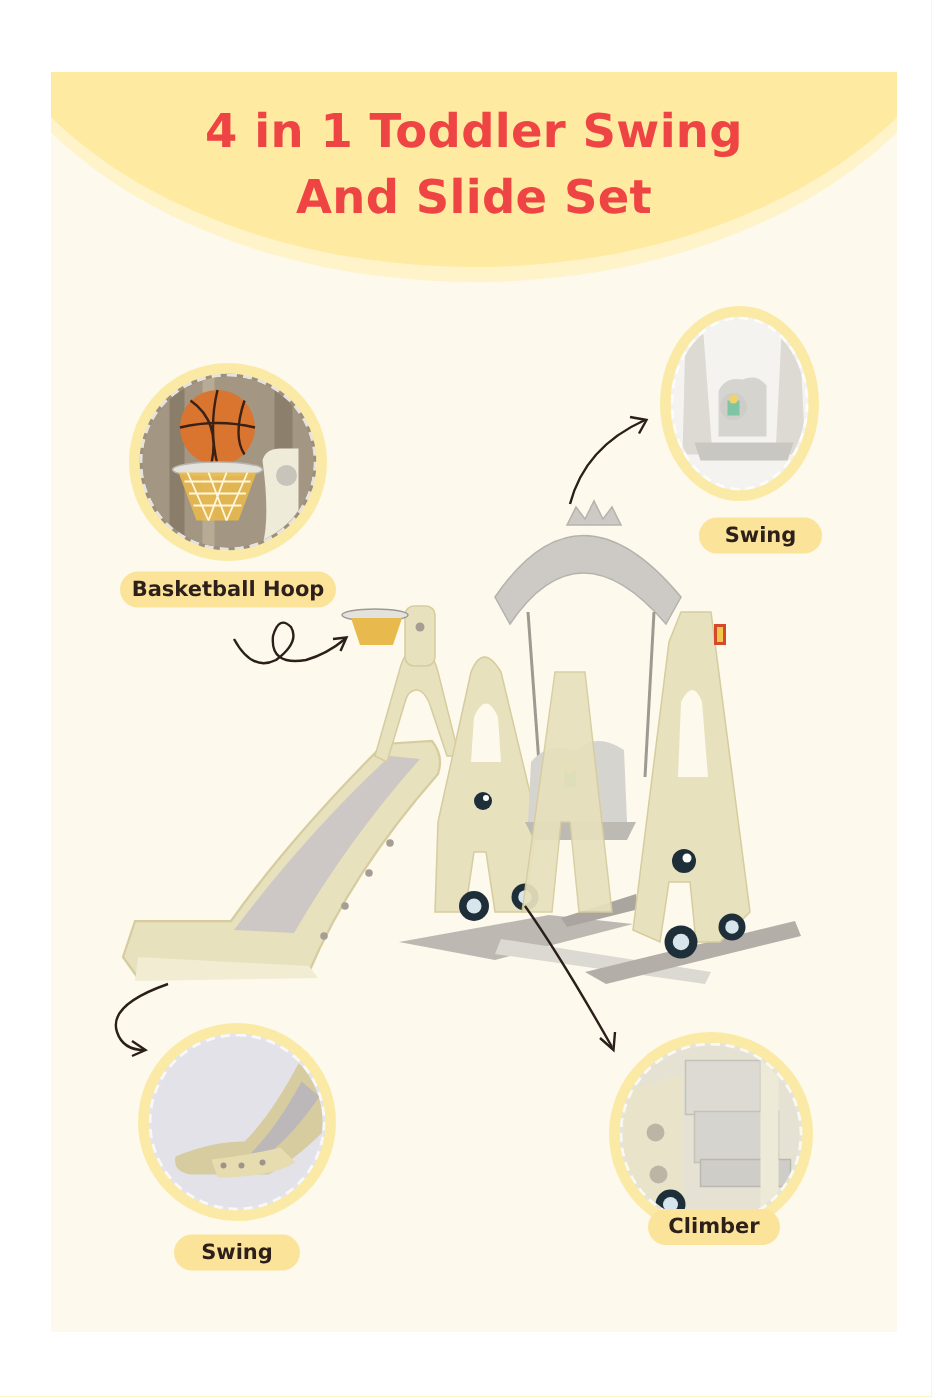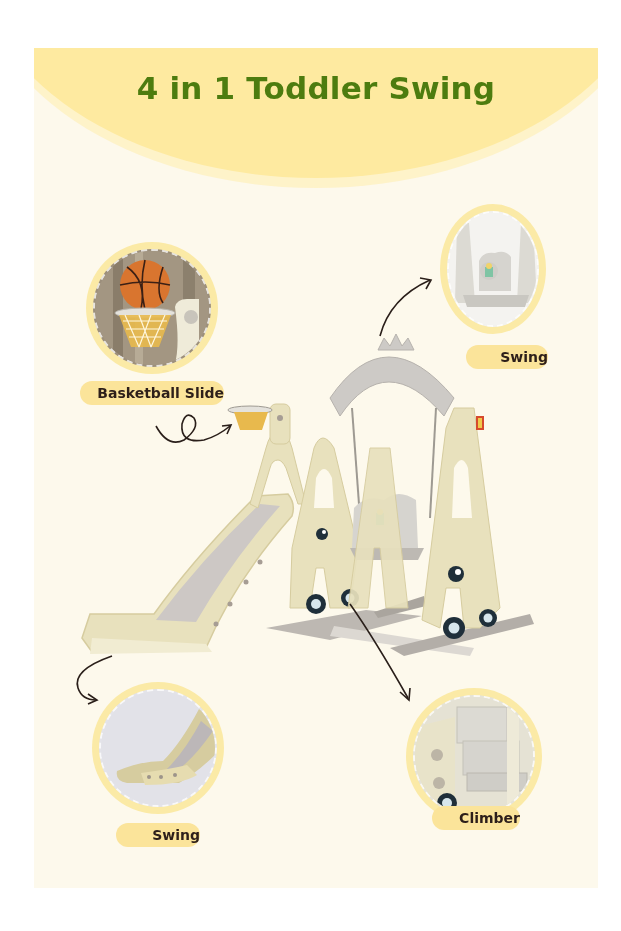--- a/index.html
+++ b/index.html
@@ -3,58 +3,59 @@
 <meta charset="utf-8">
 <style>
   html, body { margin:0; padding:0; }
   body { width:621px; height:931px; background:#ffffff; position:relative; overflow:hidden;
          font-family:"DejaVu Sans", "Liberation Sans", sans-serif; }
   .card { position:absolute; left:34px; top:48px; width:564px; height:840px;
           background:#fdf9ec; overflow:hidden; }
   .header-arc { position:absolute; left:-60px; top:-330px; width:684px; height:460px;
                 border-radius:50%; background:#feeaa0; box-shadow:0 10px 0 rgba(254,234,160,0.45); }
   .title { position:absolute; left:0; top:18px; width:564px; text-align:center;
-           font-weight:bold; font-size:31px; line-height:44px; color:#4d7c0f; letter-spacing:0.2px; }
+           font-weight:bold; font-size:31px; line-height:44px; color:#ef4444; letter-spacing:0.2px; }
   .title span { display:block; }
 
   .bubble { position:absolute; border-radius:50%; background:#fbeaa6; }
   .bubble .inner { position:absolute; left:7px; top:7px; right:7px; bottom:7px; border-radius:50%;
                    overflow:hidden; border:2px dashed rgba(255,255,255,0.75); }
   .pill { position:absolute; height:24px; border-radius:12px; background:#fbe49a;
-          font-weight:bold; font-size:14px; line-height:24px; color:#2d1f1a; text-align:right; }
+          font-weight:bold; font-size:14px; line-height:24px; color:#2d1f1a; text-align:center; }
 
   svg { position:absolute; left:0; top:0; overflow:visible; }
 </style>
 </head>
 <body>
 
 <div class="card">
   <div class="header-arc"></div>
   <div class="title">
     <span>4 in 1 Toddler Swing</span>
+    <span>And Slide Set</span>
   </div>
 
   <div class="bubble" style="left:52px;top:194px;width:132px;height:132px;">
     <div class="inner" style="background:#9c8f7c;">
       <svg width="118" height="118">
         <rect x="0" y="0" width="118" height="118" fill="#a39682"></rect>
         <rect x="18" y="0" width="10" height="118" fill="#8a7d6a"></rect>
         <rect x="40" y="0" width="8" height="118" fill="#b7ab96"></rect>
         <rect x="88" y="0" width="12" height="118" fill="#8c806d"></rect>
         <circle cx="50" cy="34" r="25" fill="#d9752f"></circle>
         <path d="M25 34 Q50 28 75 34 M50 9 Q44 34 50 59 M32 16 Q52 30 46 58 M68 16 Q60 40 68 52" stroke="#3b2015" stroke-width="1.6" fill="none"></path>
         <ellipse cx="50" cy="62" rx="30" ry="5" fill="#e4e2dc" stroke="#b8b5ad"></ellipse>
         <path d="M24 64 L36 96 L64 96 L76 64 Z" fill="#e8b94d" opacity="0.9"></path>
         <path d="M28 70 L72 70 M31 78 L69 78 M34 86 L66 86 M30 64 L44 96 M44 64 L56 96 M56 64 L44 96 M70 64 L56 96" stroke="#fff7dd" stroke-width="1.2"></path>
         <path d="M80 56 Q82 48 92 48 L104 48 L104 118 L78 118 Q86 100 80 56Z" fill="#efebd9"></path>
         <circle cx="96" cy="66" r="7" fill="#c8c4bb"></circle>
       </svg>
     </div>
   </div>
-  <div class="pill" style="left:46px;top:333px;width:144px;">Basketball Slide</div>
+  <div class="pill" style="left:46px;top:333px;width:144px;">Basketball Hoop</div>
 
   <div class="bubble" style="left:406px;top:156px;width:106px;height:130px;border-radius:50%;">
     <div class="inner" style="background:#f3f2ef;">
       <svg width="92" height="116">
         <rect x="0" y="0" width="92" height="116" fill="#f4f3f0"></rect>
         <path d="M8 10 L20 10 L26 90 L6 90 Z" fill="#dcdad3"></path>
         <path d="M72 10 L84 10 L88 90 L68 90 Z" fill="#dcdad3"></path>
         <path d="M30 48 Q34 38 46 40 Q56 36 62 44 L62 78 L30 78Z" fill="#d6d4cf"></path>
         <circle cx="40" cy="58" r="9" fill="#cfcdc8"></circle>
         <path d="M36 54 L44 54 L44 64 L36 64Z" fill="#7fc4a4"></path>

